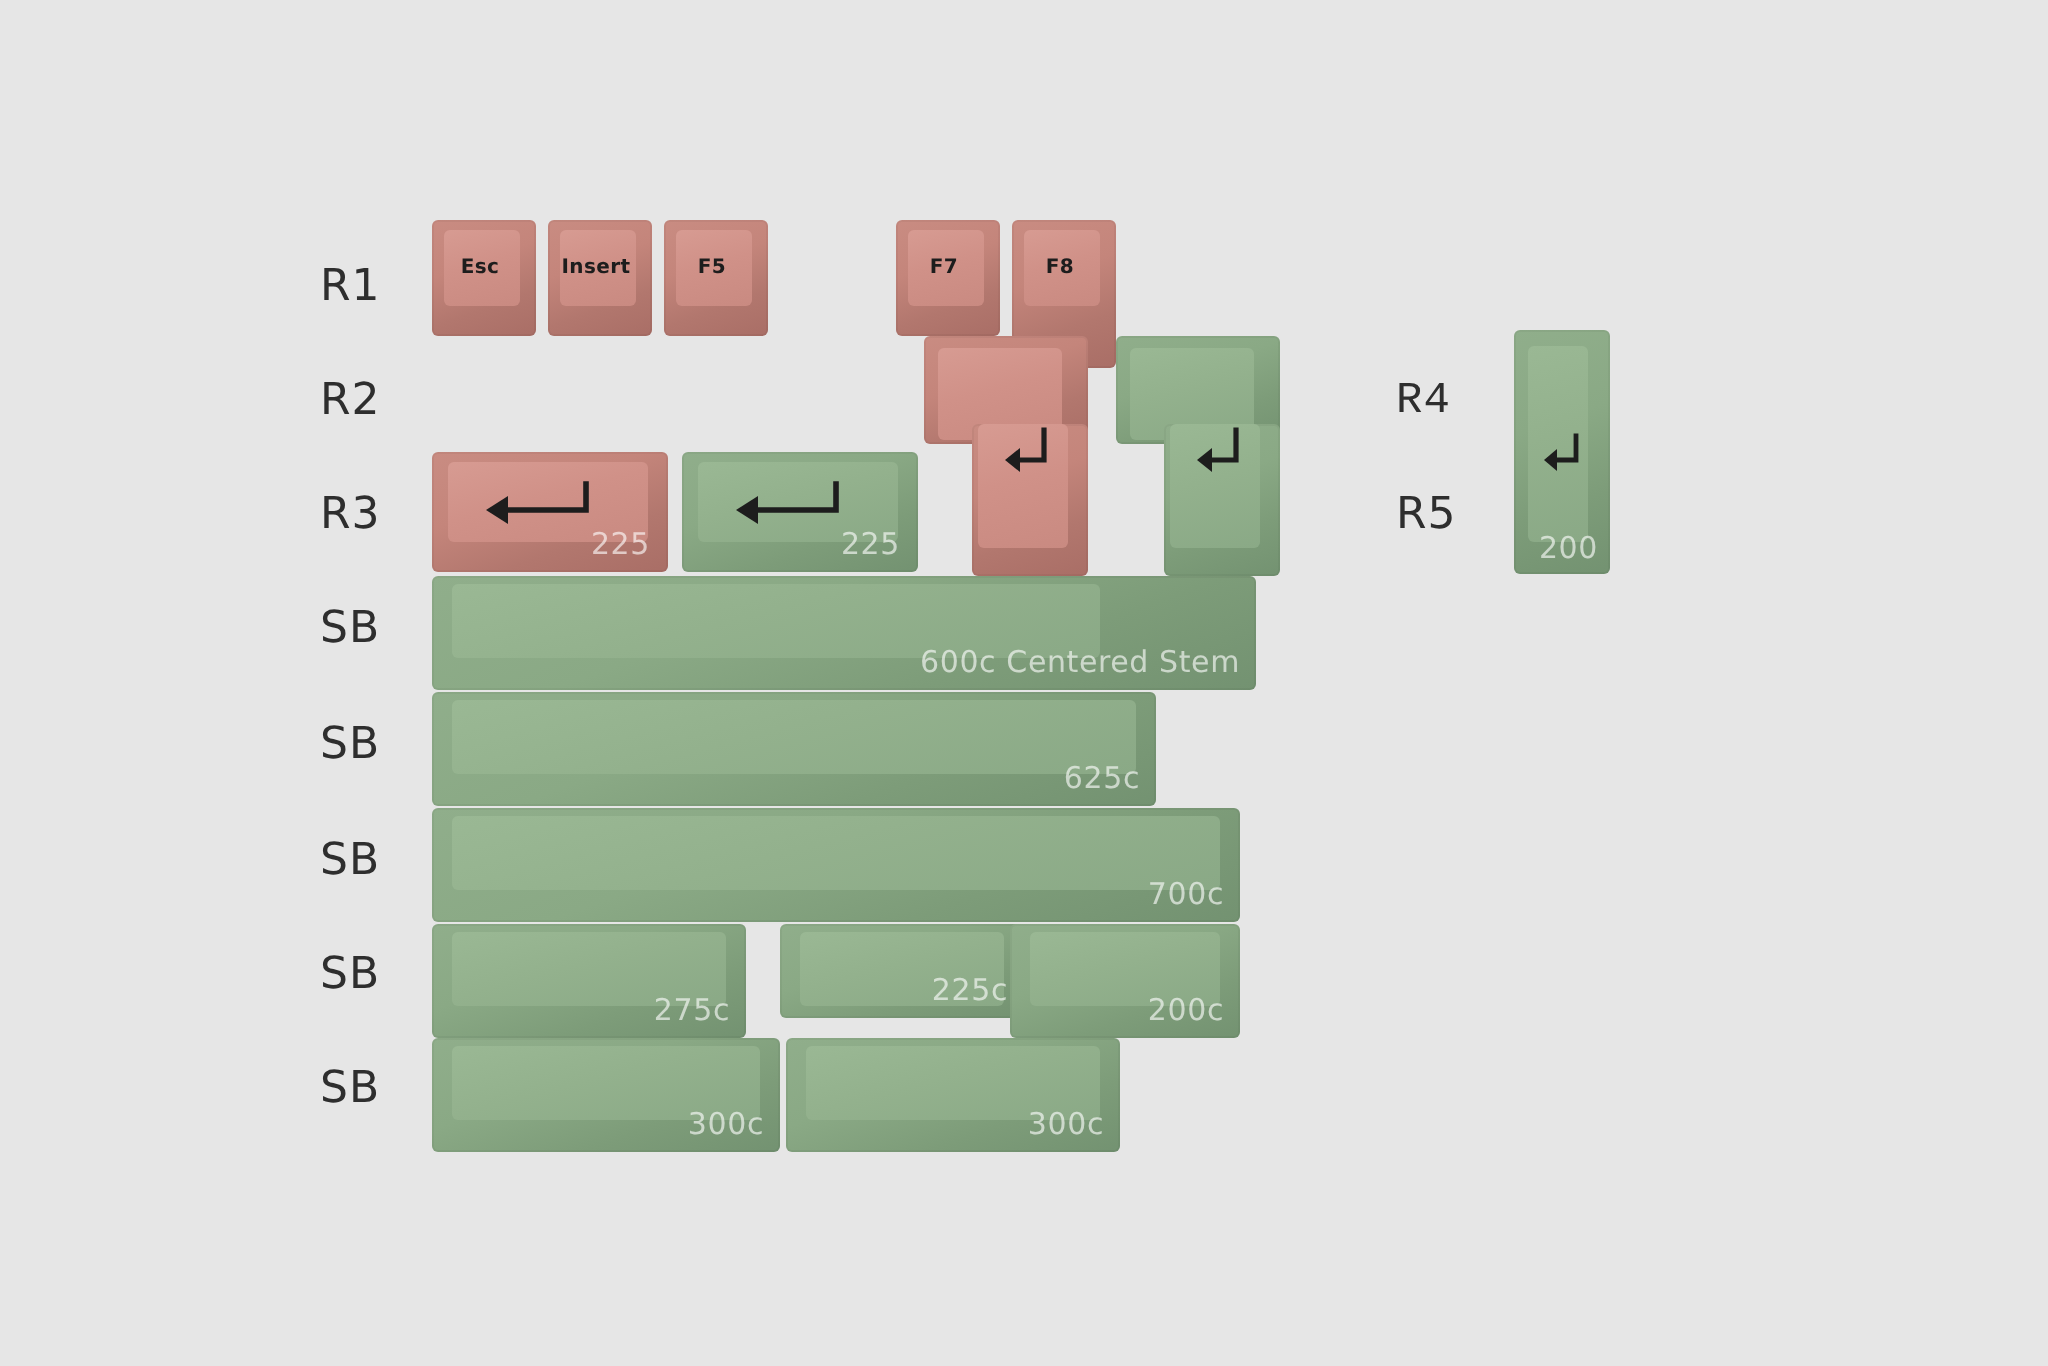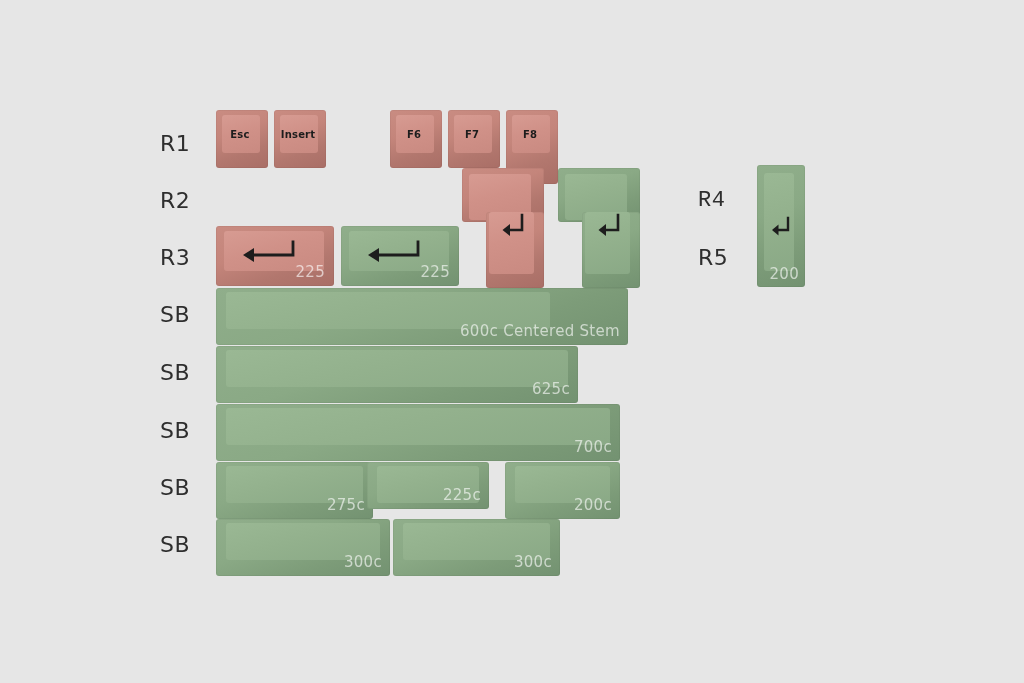--- a/index.html
+++ b/index.html
@@ -134,26 +134,26 @@
     <div class="top" style="left:6px; top:5px; width:38px; height:38px;"></div>
     <div class="legend" style="left:24px; top:24px;">Esc</div>
   </div>
 
   <div class="cap pink" style="left:274px; top:110px; width:52px; height:58px;">
     <div class="skirt"></div>
     <div class="top" style="left:6px; top:5px; width:38px; height:38px;"></div>
     <div class="legend" style="left:24px; top:24px;">Insert</div>
   </div>
 
-
-  <div class="cap pink" style="left:390px; top:110px; width:52px; height:58px;">
-    <div class="skirt"></div>
-    <div class="top" style="left:6px; top:5px; width:38px; height:38px;"></div>
-    <div class="legend" style="left:24px; top:24px;">F6</div>
-  </div>
+  <div class="cap pink" style="left:332px; top:110px; width:52px; height:58px;">
+    <div class="skirt"></div>
+    <div class="top" style="left:6px; top:5px; width:38px; height:38px;"></div>
+    <div class="legend" style="left:24px; top:24px;">F5</div>
+  </div>
+
 
   <div class="cap pink" style="left:448px; top:110px; width:52px; height:58px;">
     <div class="skirt"></div>
     <div class="top" style="left:6px; top:5px; width:38px; height:38px;"></div>
     <div class="legend" style="left:24px; top:24px;">F7</div>
   </div>
 
   <div class="cap pink" style="left:506px; top:110px; width:52px; height:74px;">
     <div class="skirt"></div>
     <div class="top" style="left:6px; top:5px; width:38px; height:38px;"></div>
@@ -249,21 +249,21 @@
     <div class="skirt"></div>
     <div class="top" style="left:10px; top:4px; width:384px; height:37px;"></div>
     <div class="size-code" style="right:8px; bottom:5px;">700c</div>
   </div>
 
   <div class="cap green" style="left:216px; top:462px; width:157px; height:57px;">
     <div class="skirt"></div>
     <div class="top" style="left:10px; top:4px; width:137px; height:37px;"></div>
     <div class="size-code" style="right:8px; bottom:5px;">275c</div>
   </div>
-  <div class="cap green" style="left:367px; top:462px; width:122px; height:47px;">
+  <div class="cap green" style="left:390px; top:462px; width:122px; height:47px;">
     <div class="skirt"></div>
     <div class="top" style="left:10px; top:4px; width:102px; height:37px;"></div>
     <div class="size-code" style="right:8px; bottom:5px;">225c</div>
   </div>
   <div class="cap green" style="left:505px; top:462px; width:115px; height:57px;">
     <div class="skirt"></div>
     <div class="top" style="left:10px; top:4px; width:95px; height:37px;"></div>
     <div class="size-code" style="right:8px; bottom:5px;">200c</div>
   </div>
 

